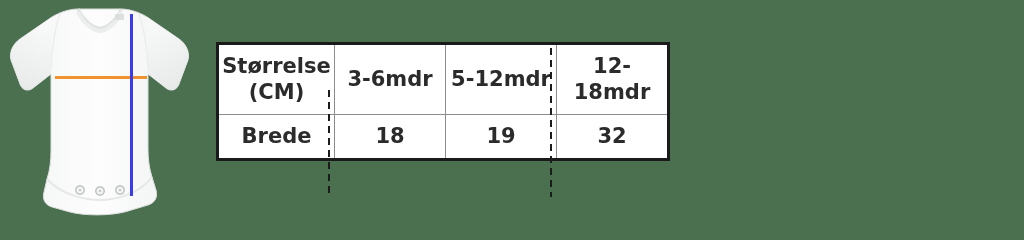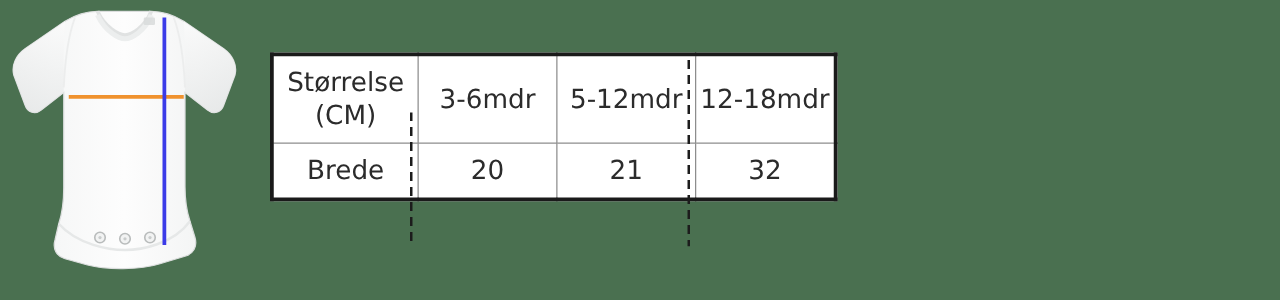--- a/index.html
+++ b/index.html
@@ -10,20 +10,21 @@
     width: 1024px;
     height: 236px;
     background: #4a7050;
     font-family: "DejaVu Sans", sans-serif;
     overflow: hidden;
   }
   .page {
     position: relative;
     width: 1024px;
     height: 236px;
+    font-weight: bold;
   }
 
   
   .product-figure {
     position: absolute;
     left: 0px;
     top: 0px;
     width: 205px;
     height: 236px;
   }
@@ -197,22 +198,22 @@
             <div>Størrelse</div>
             <div>(CM)</div>
           </td>
           <td class="hdr col-size">3-6mdr</td>
           <td class="hdr col-size">5-12mdr</td>
           <td class="hdr col-size">12-18mdr</td>
         </tr>
 
         <tr class="body-row">
           <td class="row-label-width col-label">Brede</td>
-          <td class="val-width col-size">20</td>
-          <td class="val-width col-size">21</td>
+          <td class="val-width col-size">18</td>
+          <td class="val-width col-size">19</td>
           <td class="val-width col-size">32</td>
         </tr>
 
       </tbody>
     </table>
 
     <div class="divider-artifact second"></div>
     <div class="divider-artifact"></div>
   </div>
 

